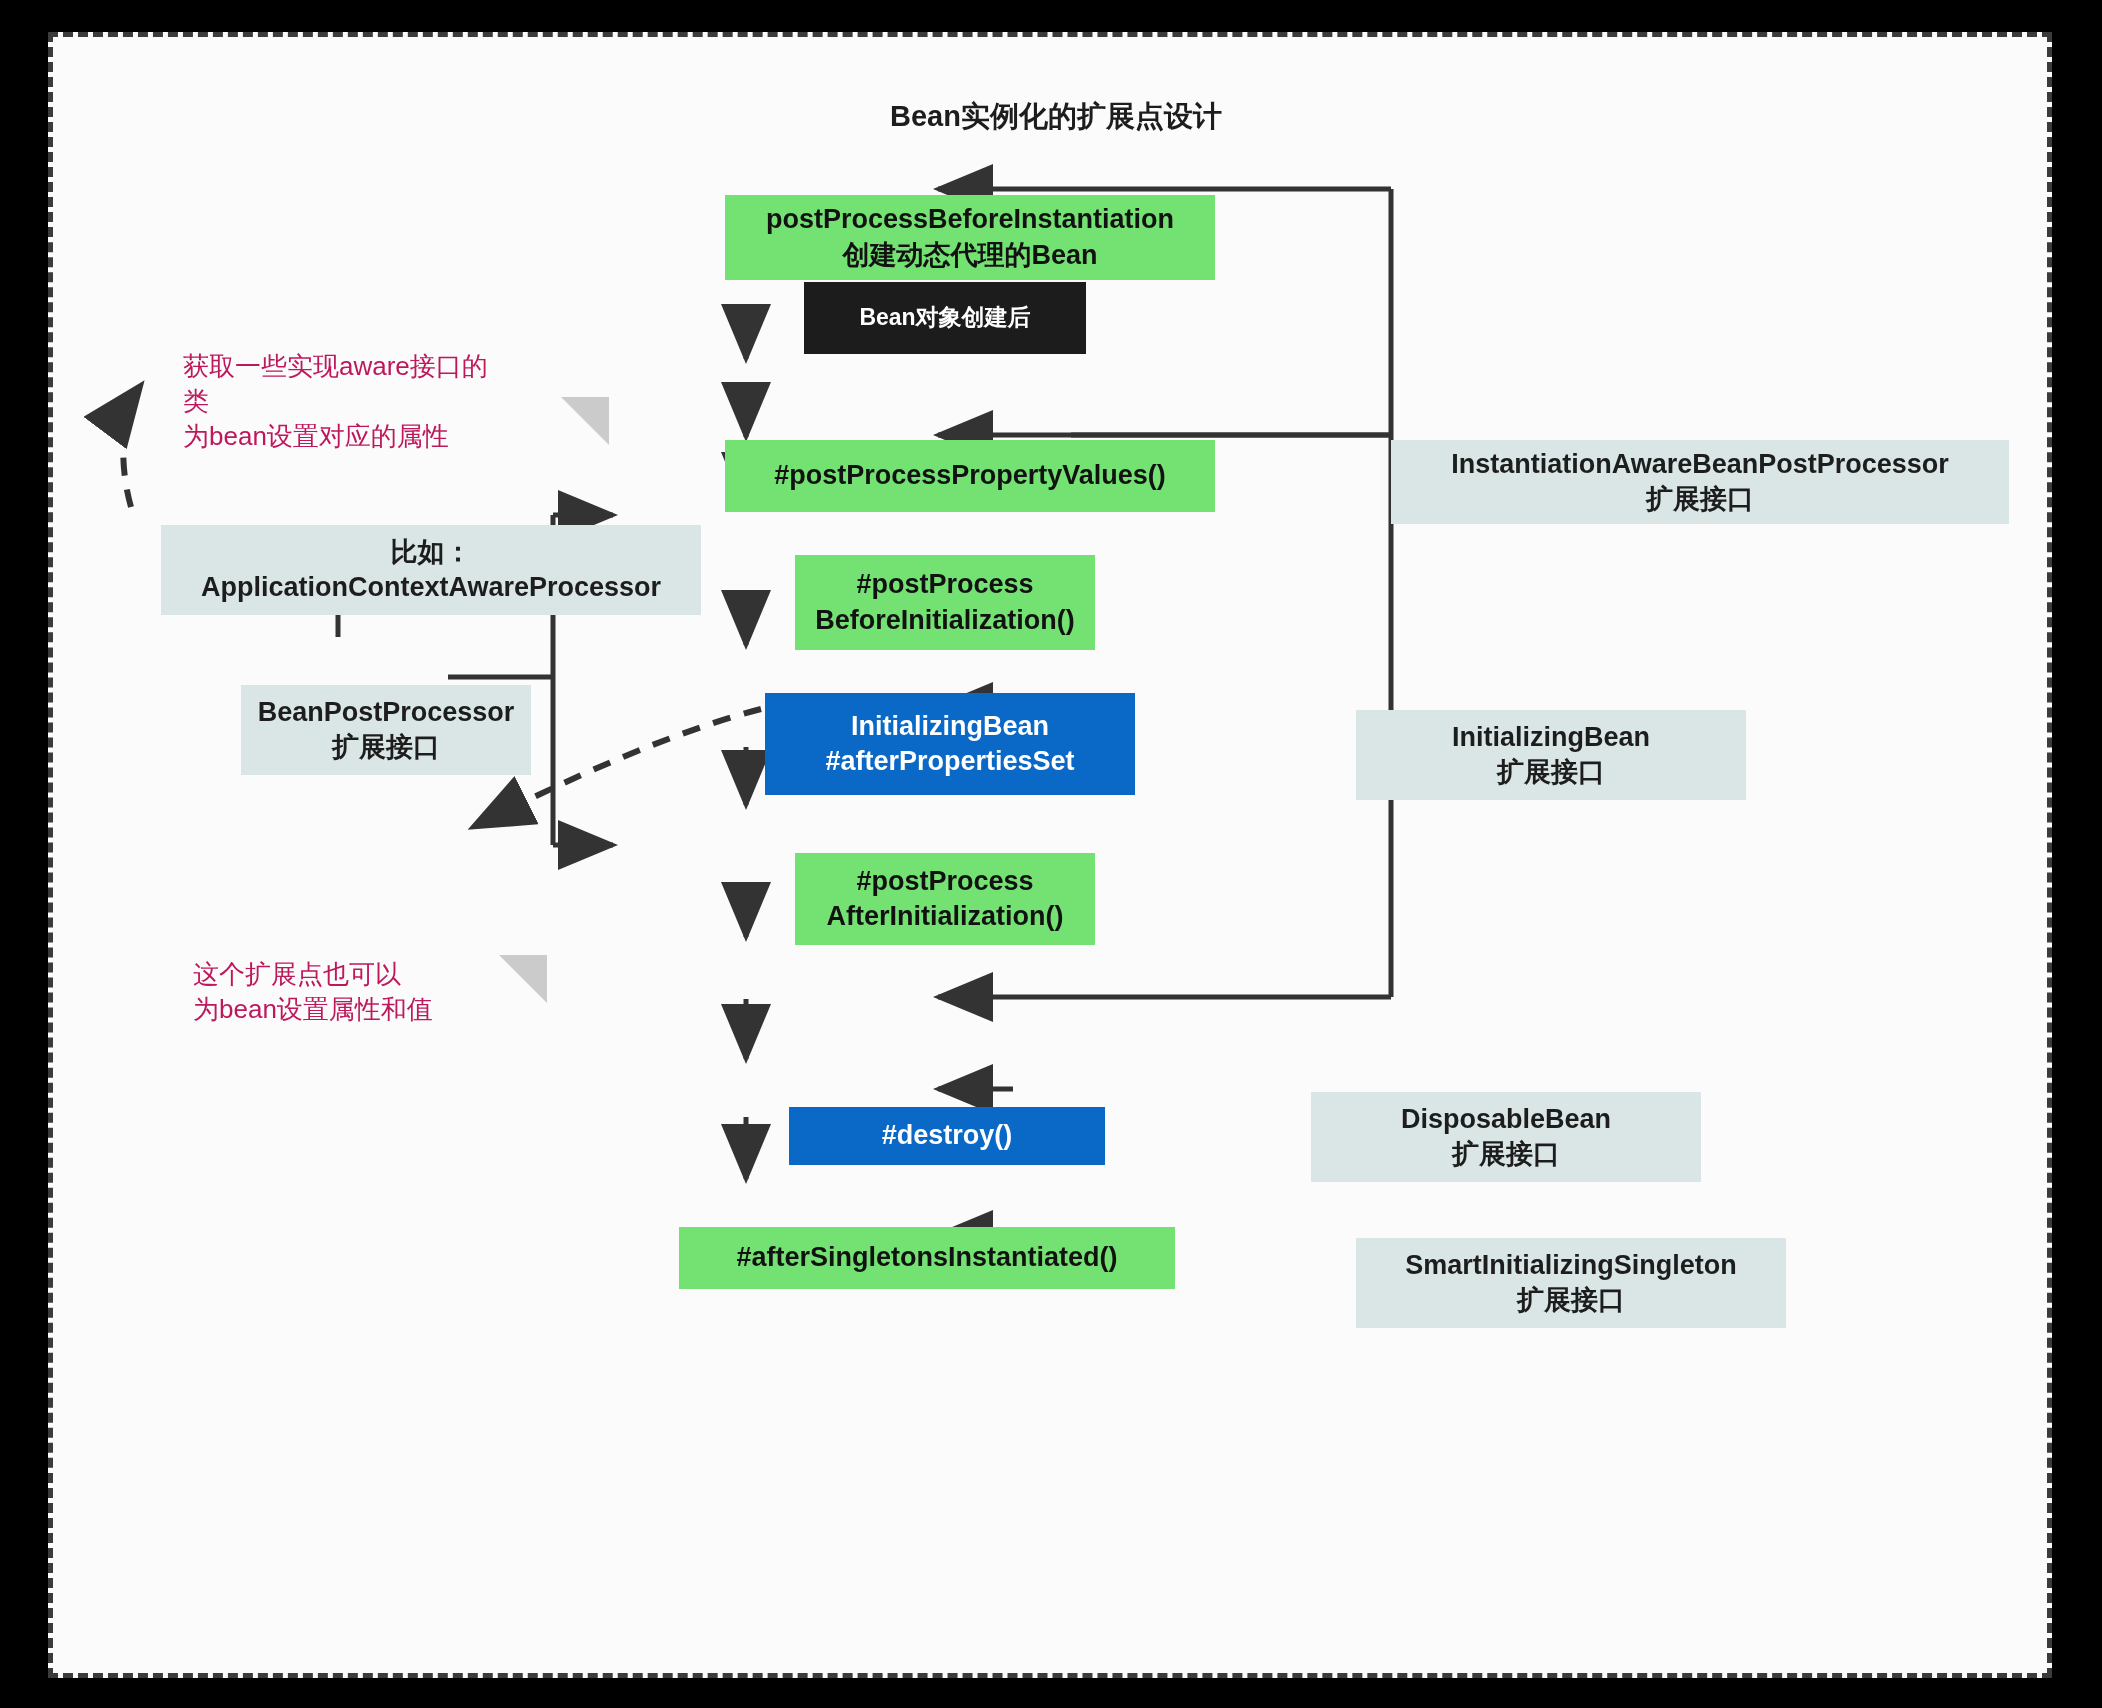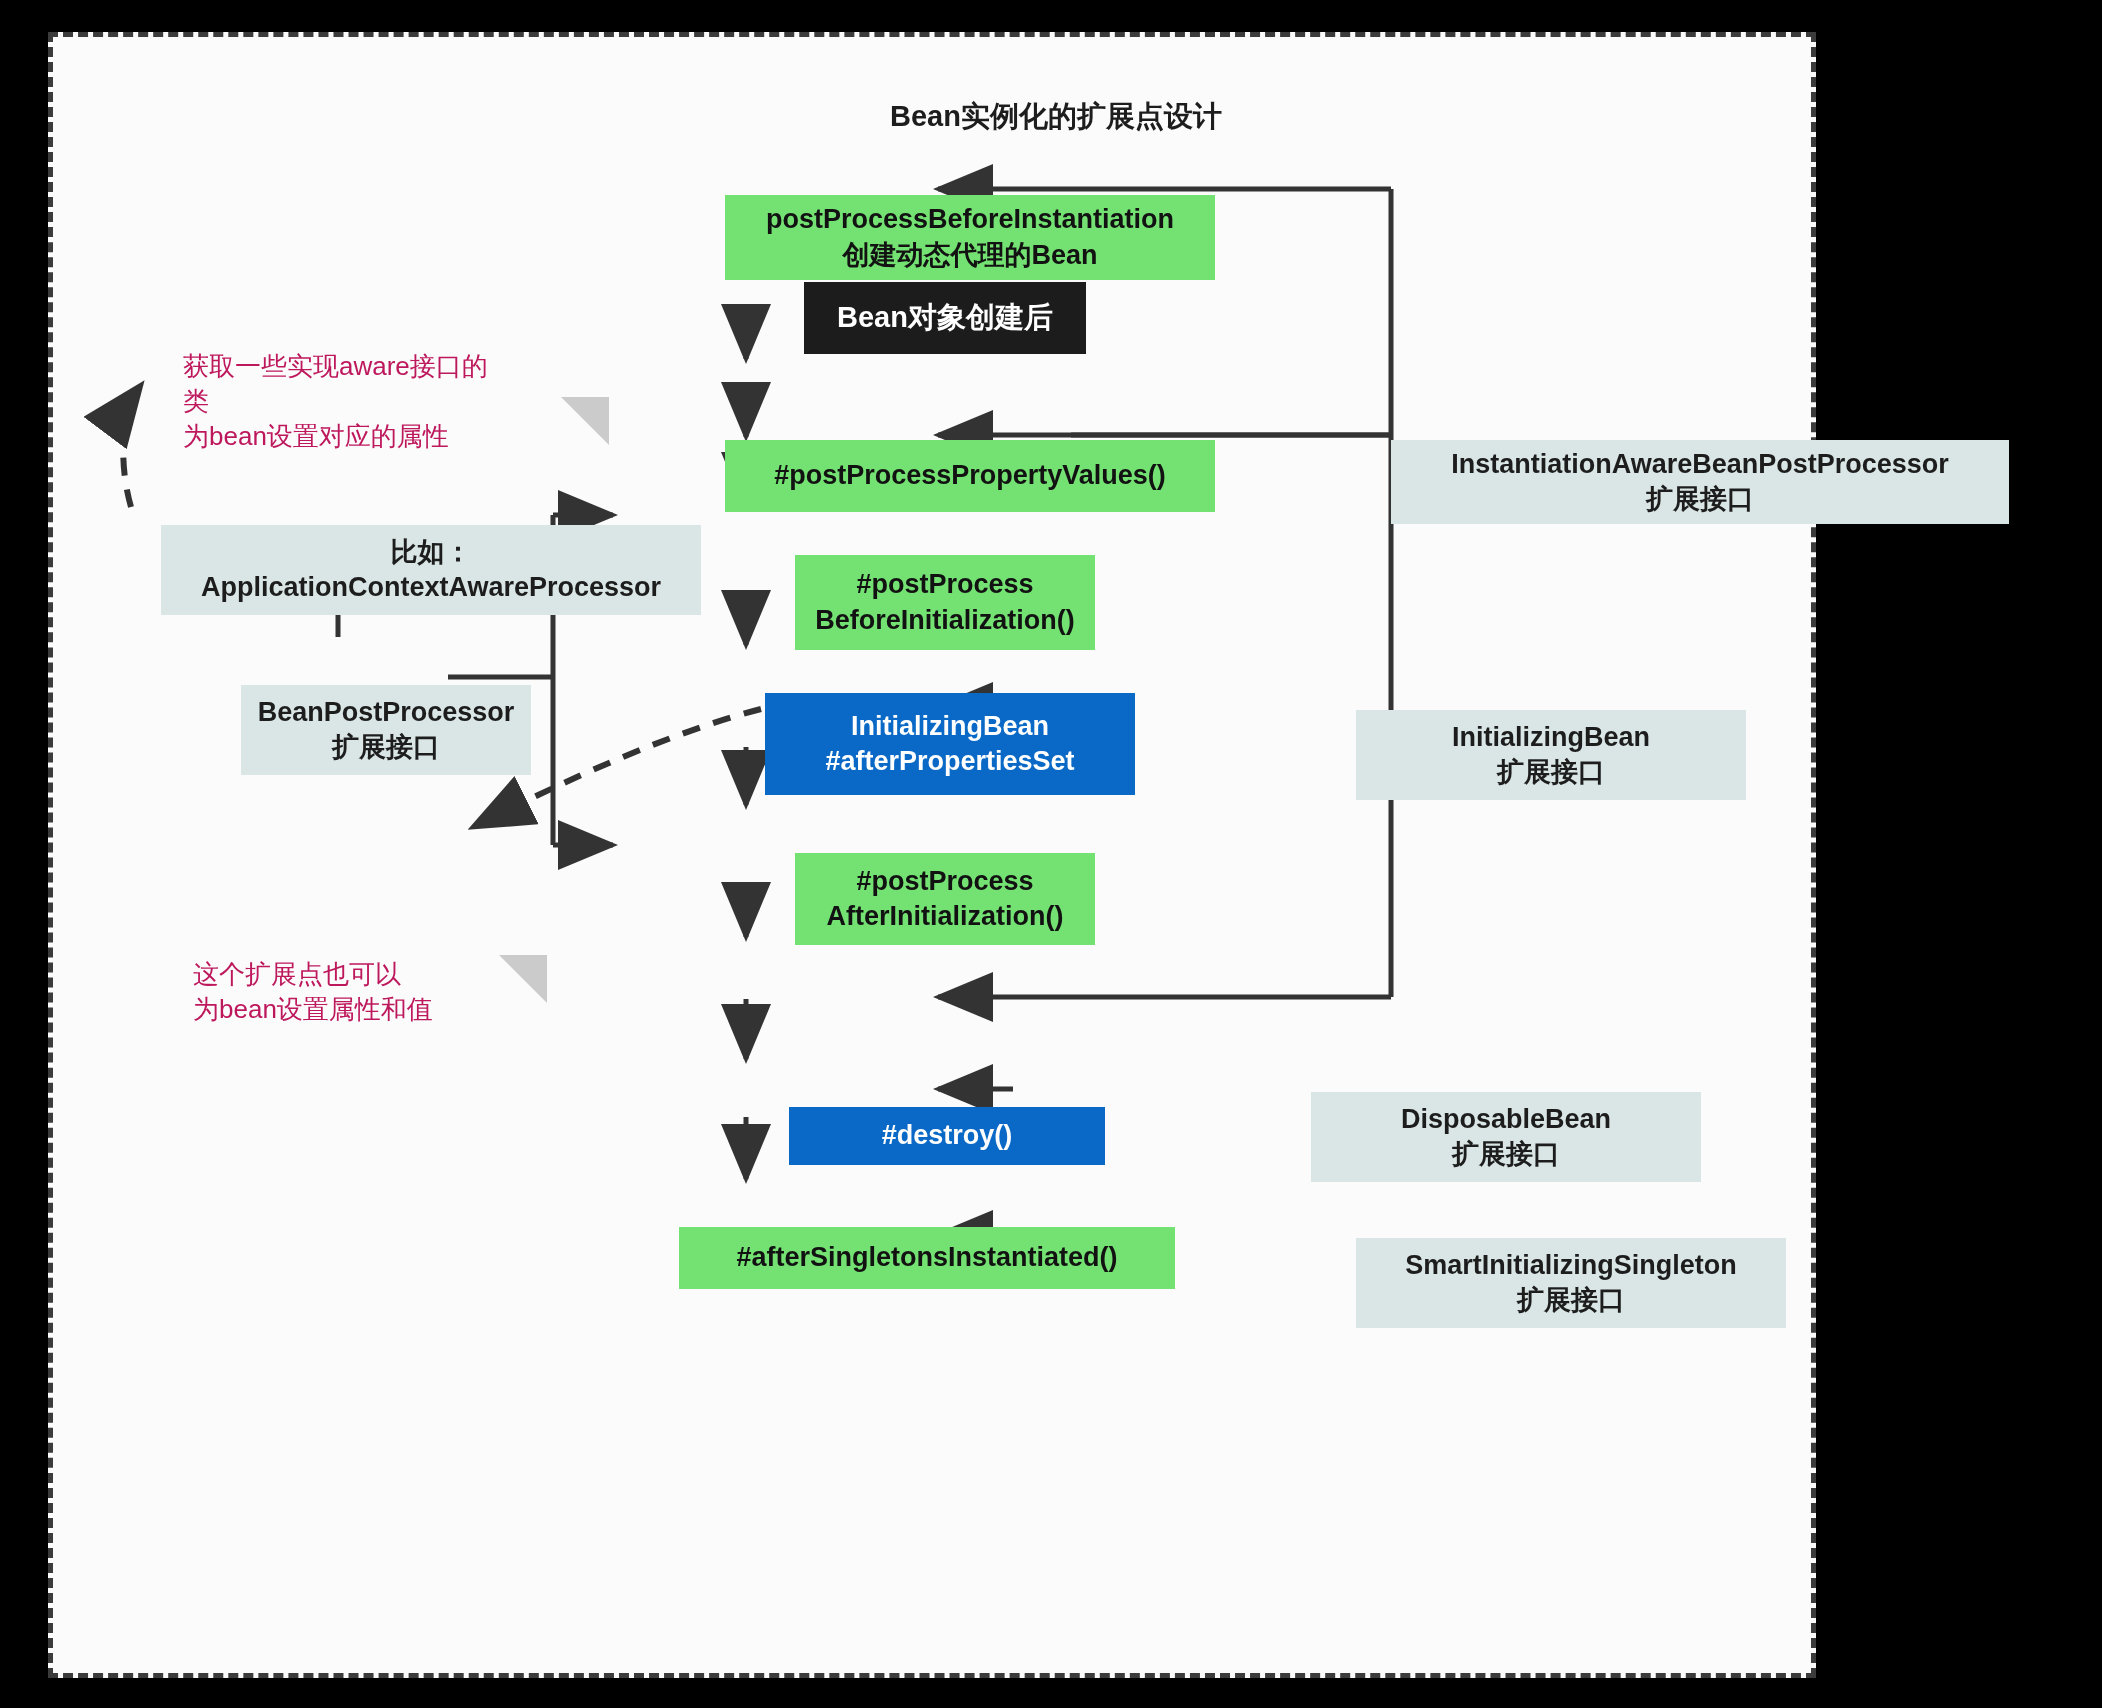--- a/index.html
+++ b/index.html
@@ -10,21 +10,21 @@
   body {
     width: 2102px;
     height: 1708px;
     font-family: "Liberation Sans", "DejaVu Sans", sans-serif;
     overflow: hidden;
   }
   #canvas {
     position: absolute;
     left: 48px;
     top: 32px;
-    width: 1768px;
+    width: 2004px;
     height: 1646px;
     background: #fbfbfb;
     border: 5px dashed #3b3b3b;
     box-sizing: border-box;
   }
   #stage {
     position: absolute;
     left: 0; top: 0;
     width: 2006px;
     height: 1646px;
@@ -54,21 +54,21 @@
     font-size: 27px;
   }
   .blue {
     background: #0a69c6;
     color: #ffffff;
     font-size: 27px;
   }
   .black {
     background: #1c1c1c;
     color: #ffffff;
-    font-size: 29px;
+    font-size: 23px;
   }
   .gray {
     background: #d9e6e5;
     color: #1d1d1d;
     font-size: 27px;
   }
   .note {
     position: absolute;
     color: #be185d;
     font-size: 26px;

